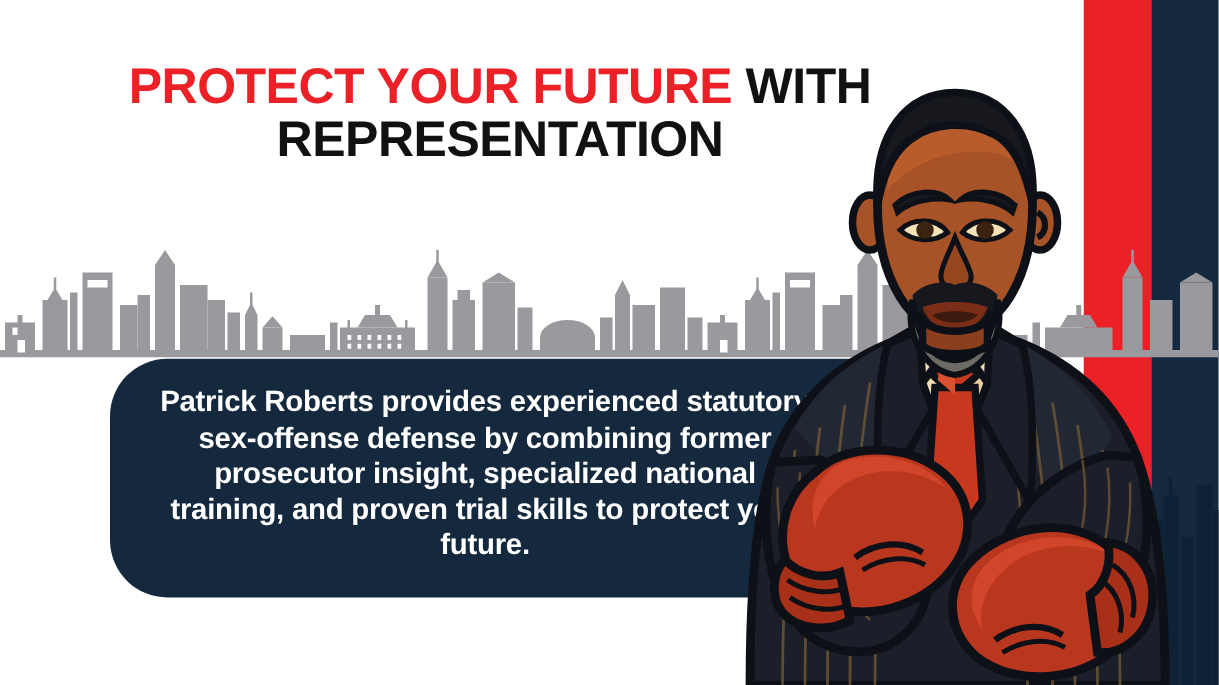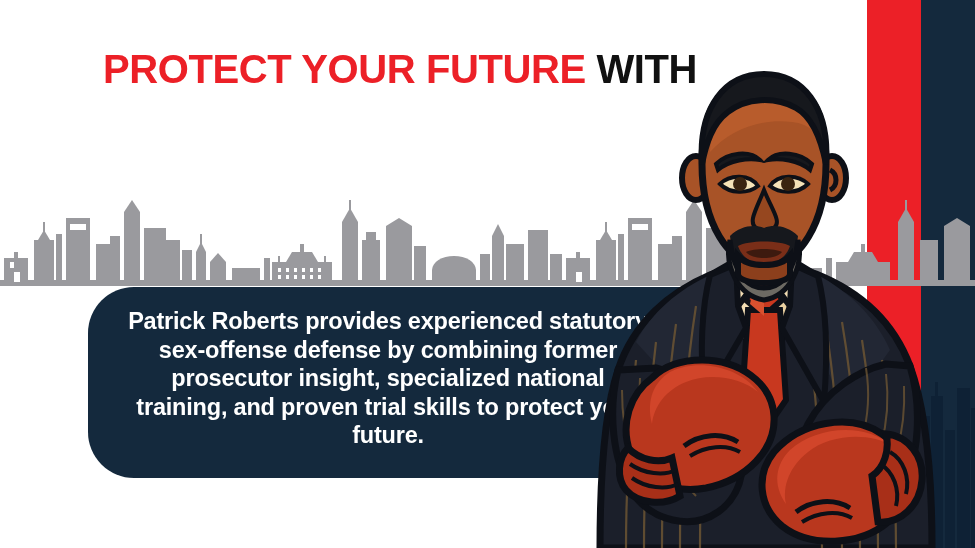--- a/index.html
+++ b/index.html
@@ -61,20 +61,21 @@
         <rect x="14" y="44" width="3" height="16"></rect>
         <rect x="24" y="92" width="10" height="118"></rect>
         <rect x="36" y="50" width="13" height="160"></rect>
         <rect x="50" y="70" width="4" height="140"></rect>
       </g>
     </svg>
   </div>
 
   <div class="headline">
     <span class="hl-line"><span class="hl-red">PROTECT YOUR FUTURE</span><span> WITH</span></span>
+    <span class="hl-line">REPRESENTATION</span>
   </div>
 
   <div class="skyline">
     <svg viewBox="0 0 975 90" preserveAspectRatio="none">
       <g fill="#9a9a9e">
         <rect x="0" y="84" width="975" height="6"></rect>
 
         <path d="M4 62 h10 v-6 h4 v6 h10 v24 h-24z"></path>
         <rect x="10" y="66" width="4" height="6" fill="#ffffff"></rect>
         <rect x="14" y="76" width="6" height="10" fill="#ffffff"></rect>

